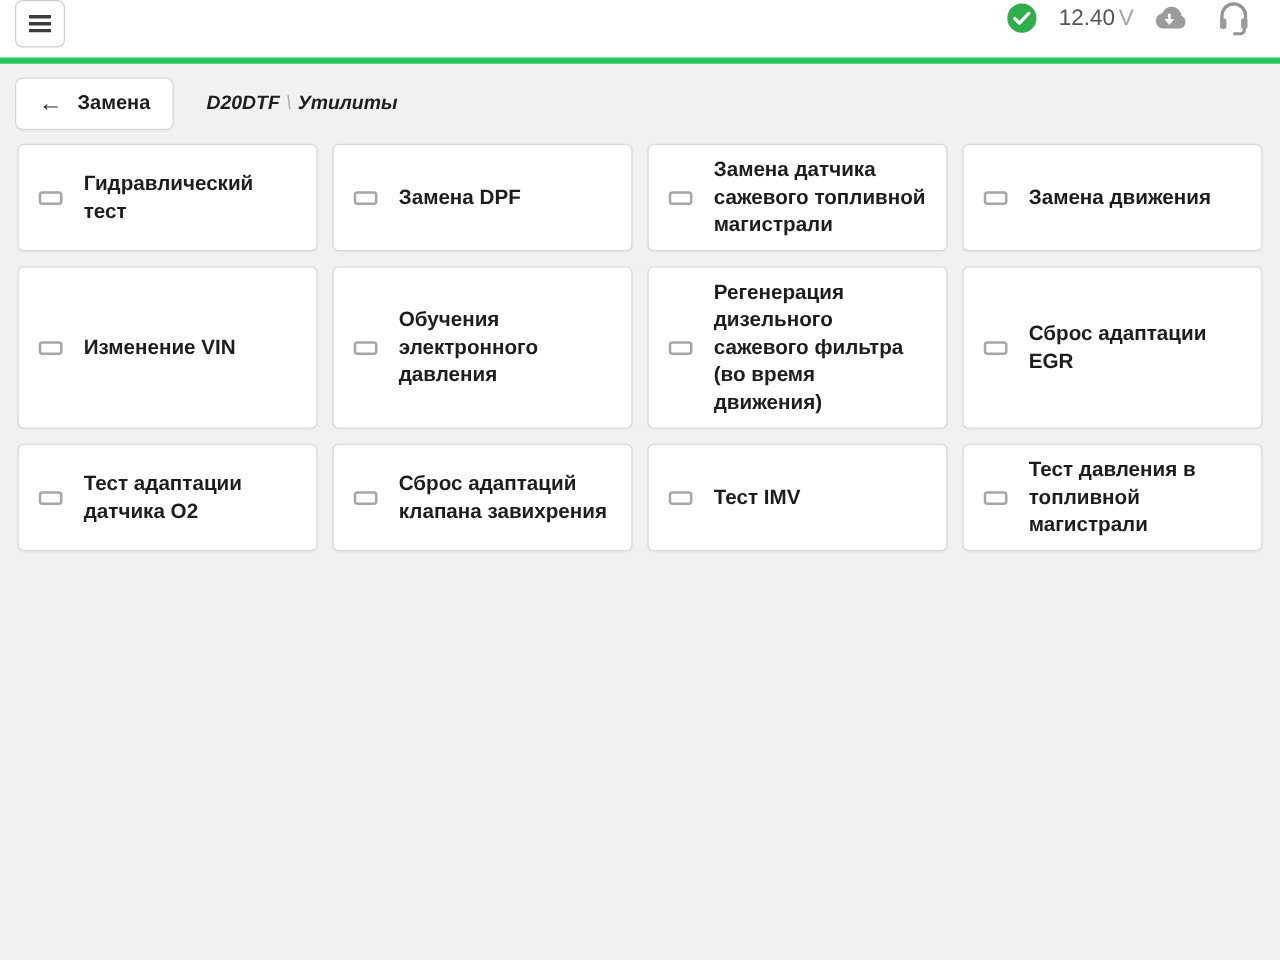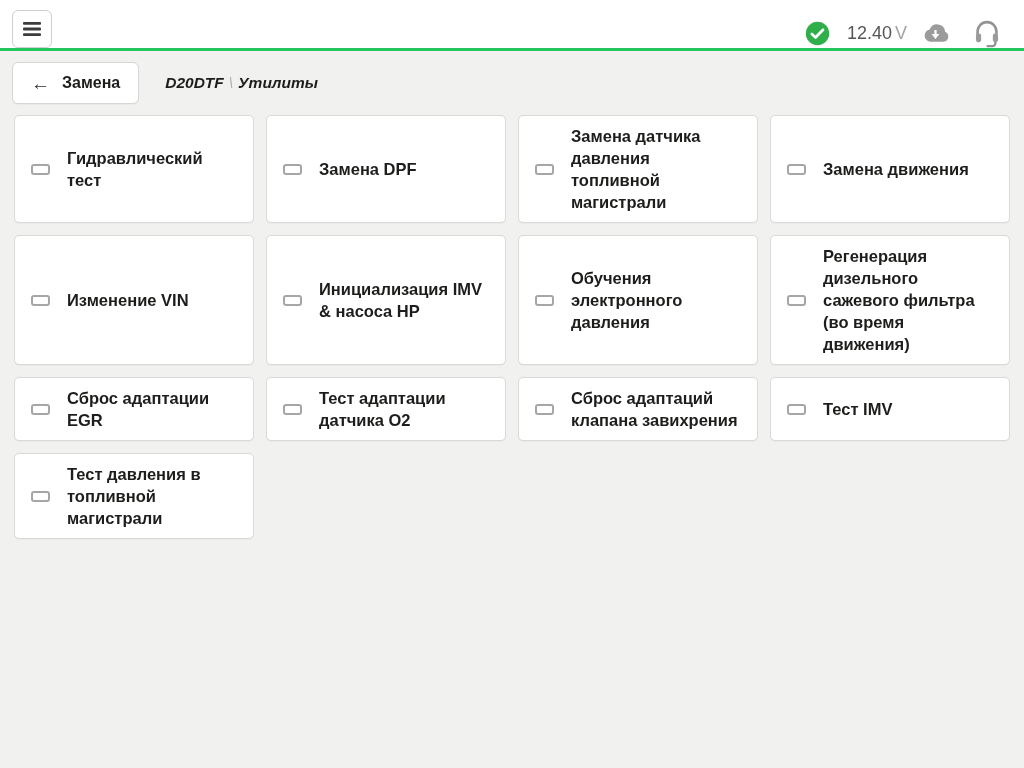--- a/index.html
+++ b/index.html
@@ -5,22 +5,22 @@
   * { margin:0; padding:0; box-sizing:border-box; }
   html,body { width:1024px; height:768px; overflow:hidden; }
   body {
     background:#f1f1f0;
     font-family:"Liberation Sans", sans-serif;
     color:#1d1d1b;
   }
 
   
   .topbar {
-    height:51px; background:#ffffff; border-bottom:3px solid #22c55e;
-    display:flex; align-items:flex-end; padding:0 24px 0 12px;
+    height:51px; background:#ffffff; border-bottom:5px solid #22c55e;
+    display:flex; align-items:flex-start; padding:0 24px 0 12px;
   }
   .menu-btn {
     width:40px; height:38px; background:#fff; border:1px solid #cfcfcd;
     border-radius:6px; display:flex; align-items:center; justify-content:center;
     cursor:pointer;
   }
   .topbar-right { margin-left:auto; display:flex; align-items:center; }
   .icon-wrap { display:flex; align-items:center; justify-content:center; }
   .check-wrap { margin-right:17px; }
   .voltage { font-size:18px; margin-right:13px; white-space:nowrap; }
@@ -118,34 +118,30 @@
     <span class="util-icon"></span>
     <span class="util-label">Гидравлический тест</span>
   </button>
   <button class="util">
     <span class="util-icon"></span>
     <span class="util-label">Замена DPF</span>
   </button>
 
   <button class="util">
     <span class="util-icon"></span>
-    <span class="util-label">Замена датчика давления топливной магистрали</span>
+    <span class="util-label">Замена датчика сажевого топливной магистрали</span>
   </button>
   <button class="util">
     <span class="util-icon"></span>
     <span class="util-label">Замена движения</span>
   </button>
 
   <button class="util">
     <span class="util-icon"></span>
     <span class="util-label">Изменение VIN</span>
-  </button>
-  <button class="util">
-    <span class="util-icon"></span>
-    <span class="util-label">Инициализация IMV &amp; насоса HP</span>
   </button>
 
   <button class="util">
     <span class="util-icon"></span>
     <span class="util-label">Обучения электронного давления</span>
   </button>
   <button class="util">
     <span class="util-icon"></span>
     <span class="util-label">Регенерация дизельного сажевого фильтра (во время движения)</span>
   </button>

